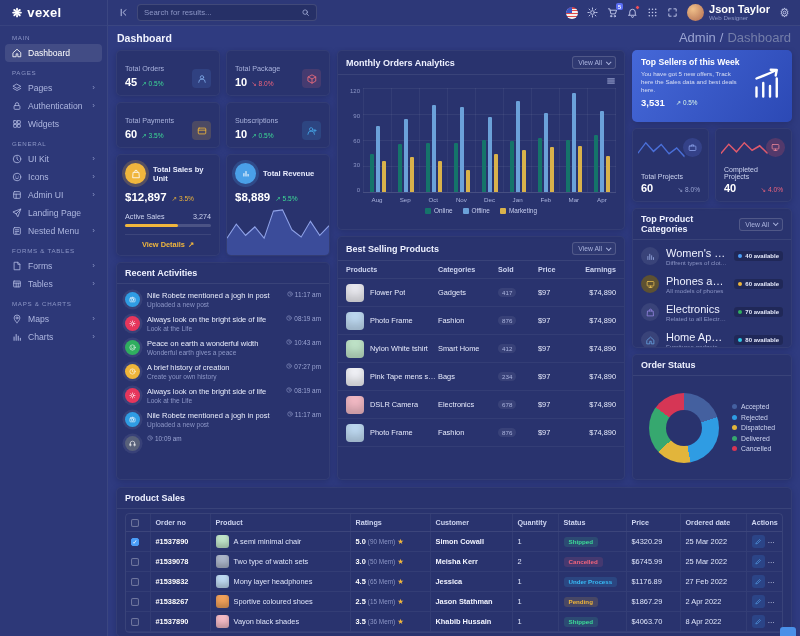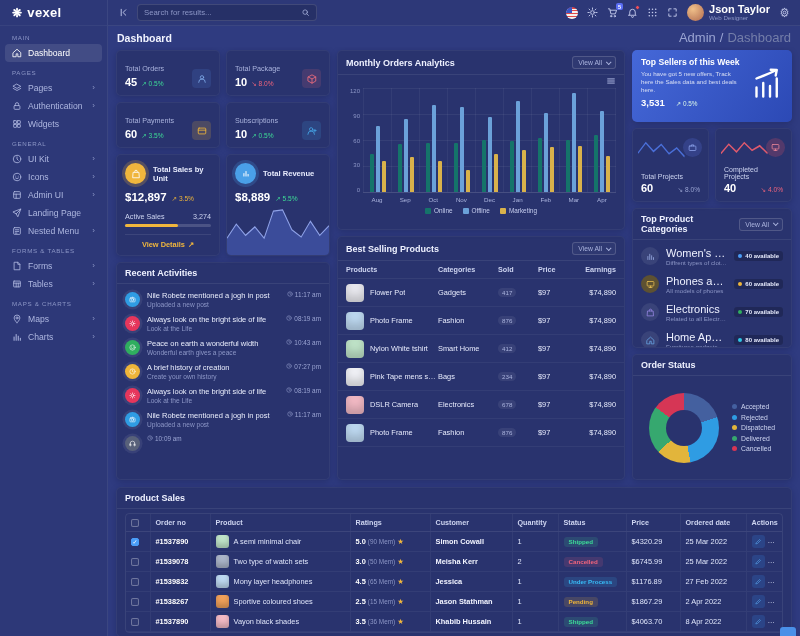--- a/index.html
+++ b/index.html
@@ -109,21 +109,21 @@
   .bs-rows{flex:1;overflow:hidden}
   .bs-row{display:flex;align-items:center;padding:4.5px 8px;border-bottom:1px solid rgba(255,255,255,.05);font-size:7.4px;color:#e6eafc}
   .bs-prod{display:flex;align-items:center;gap:6px;min-width:0}
   .bs-thumb{width:18px;height:18px;border-radius:4px;flex:none;box-shadow:inset 0 -6px 8px rgba(0,0,0,.18)}
   .bs-name{white-space:nowrap;overflow:hidden;text-overflow:ellipsis}
   .sold-badge{font-size:6.2px;color:#aab3dd;background:rgba(255,255,255,.07);border-radius:6px;padding:1px 4px}
   
   .sellers-card{height:72px;background:linear-gradient(125deg,#4568d8 0%,#2c49b5 100%);border:none;padding:7px 9px;position:relative;overflow:hidden;flex:none}
   .sellers-title{font-size:8.6px;font-weight:bold;color:#fff}
   .sellers-desc{font-size:6.2px;color:rgba(255,255,255,.78);line-height:1.3;margin:3px 0 3px;width:102px}
-  .sellers-value{font-size:9.5px;font-weight:bold;color:#fff;display:flex;gap:11px;align-items:flex-end}
+  .sellers-value{font-size:9.5px;font-weight:bold;color:#fff;display:flex;gap:11px;align-items:center}
   .sellers-trend{font-size:6.4px;color:#d9f6e8;font-weight:normal}
   .sellers-icon{position:absolute;right:7px;top:15px;width:36px;height:36px;color:#fff}
   .sellers-icon svg{width:100%;height:100%}
   .projects-grid{display:grid;grid-template-columns:1fr 1fr;gap:6px;flex:none}
   .project-card{height:74px;padding:7px 8px;position:relative;overflow:hidden;display:flex;flex-direction:column;justify-content:flex-end}
   .project-spark{position:absolute;left:5px;top:10px;width:62%;height:28px}
   .project-icon{position:absolute;right:6px;top:9px;width:19px;height:19px;border-radius:50%;display:flex;align-items:center;justify-content:center}
   .project-icon svg{width:9px;height:9px}
   .project-icon.blue{background:rgba(90,120,230,.22);color:#8fa5ef}
   .project-icon.red{background:rgba(230,80,100,.22);color:#f08a9a}

